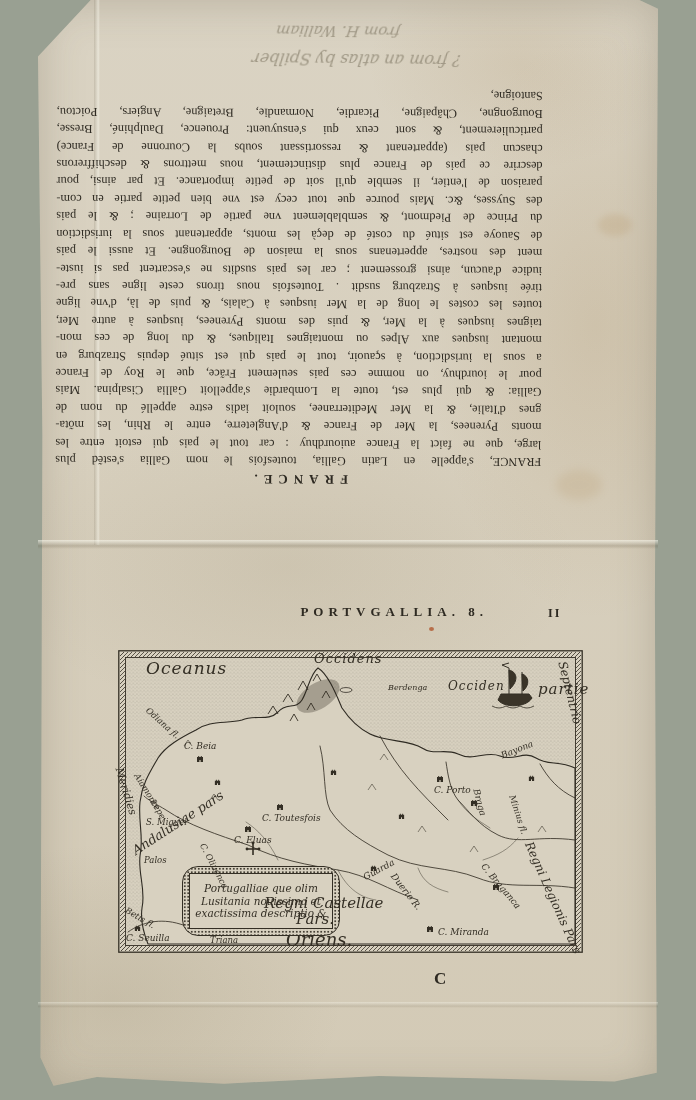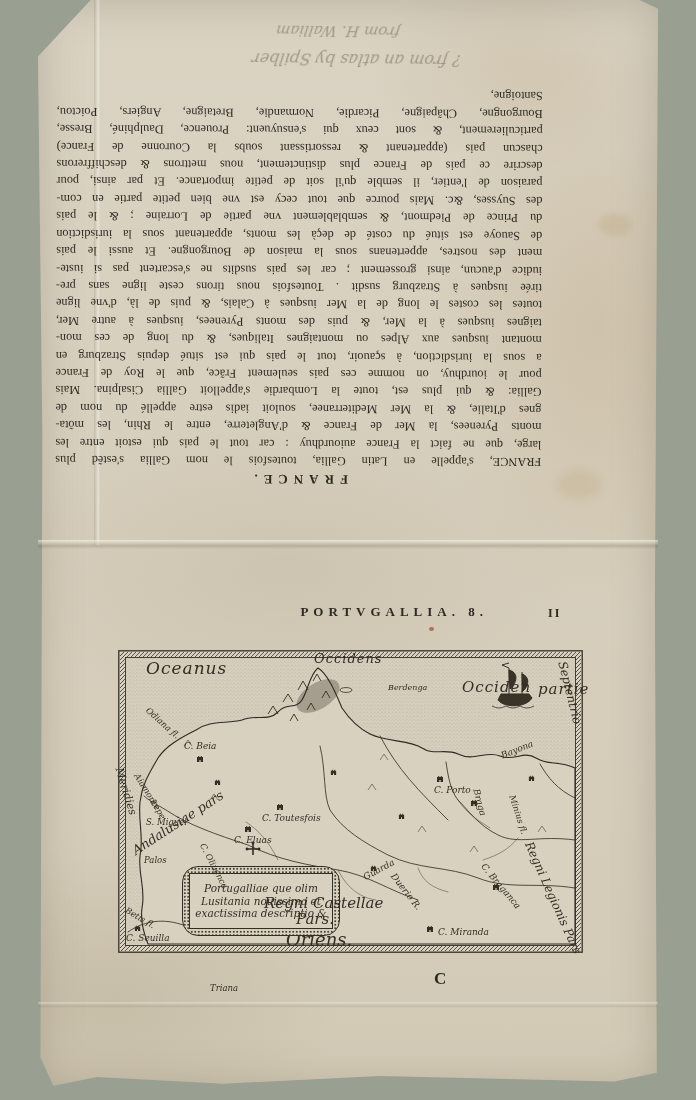--- a/index.html
+++ b/index.html
@@ -188,21 +188,21 @@
         <path d="M13,8 C21,10 23,18 14,27 Z" fill="#3a3428"></path>
         <path d="M26,12 C33,14 34,23 27,29 Z" fill="#3a3428"></path>
         <path d="M13,6 L6,3 L13,1"></path>
         <path d="M-4,44 q7,4 14,0 q7,4 14,0 q7,4 14,0" stroke-width="0.8"></path>
       </g>
     </svg>
 
     <div class="map-label sea-name" style="left:28px;top:10px;font-size:17px;text-align:center;">Oceanus</div>
     <div class="map-label sea-name" style="left:196px;top:2px;font-size:13px;">Occidens</div>
     <div class="map-label" style="left:238px;top:34px;font-size:8px;margin-left:32px;">Berdenga</div>
-    <div class="map-label sea-name" style="left:344px;top:30px;font-size:15px;">Occiden</div>
+    <div class="map-label sea-name" style="left:330px;top:30px;font-size:12px;">Occiden</div>
     <div class="map-label sea-name" style="left:420px;top:32px;font-size:15px;">partie</div>
     <div class="map-label" style="left:450px;top:10px;font-size:12px;transform:rotate(76deg);">Septentrio</div>
     <div class="map-label" style="left:6px;top:116px;font-size:11px;transform:rotate(73deg);">Meridies</div>
     <div class="map-label" style="left:168px;top:281px;font-size:18px;">Oriens.</div>
 
     <div class="cartouche">
       <div class="cartouche-inner">
         <div>Portugalliae que olim</div>
         <div>Lusitania nouissima et</div>
         <div>exactissima descriptio &amp;</div>
@@ -218,21 +218,21 @@
     <div class="map-label" style="left:316px;top:136px;font-size:9px;">C. Porto</div>
     <div class="map-label" style="left:362px;top:138px;font-size:9px;transform:rotate(75deg);">Braga</div>
     <div class="map-label" style="left:66px;top:92px;font-size:9px;">C. Beia</div>
     <div class="map-label" style="left:144px;top:164px;font-size:9px;">C. Toutesfois</div>
     <div class="map-label" style="left:116px;top:186px;font-size:9px;">C. Eluas</div>
     <div class="map-label" style="left:88px;top:192px;font-size:8.5px;transform:rotate(62deg);">C. Oliuenca</div>
     <div class="map-label" style="left:244px;top:224px;font-size:9px;transform:rotate(-28deg);">Guarda</div>
     <div class="map-label" style="left:368px;top:212px;font-size:9px;transform:rotate(50deg);">C. Braganca</div>
     <div class="map-label" style="left:320px;top:278px;font-size:9px;">C. Miranda</div>
     <div class="map-label" style="left:8px;top:284px;font-size:9px;">C. Seuilla</div>
-    <div class="map-label" style="left:92px;top:286px;font-size:8.5px;margin-top:48px;">Triana</div>
+    <div class="map-label" style="left:92px;top:286px;font-size:8.5px;">Triana</div>
     <div class="map-label" style="left:22px;top:122px;font-size:8.5px;transform:rotate(58deg);">Aiamonte</div>
     <div class="map-label" style="left:38px;top:148px;font-size:8.5px;transform:rotate(58deg);">Lepe</div>
     <div class="map-label" style="left:26px;top:206px;font-size:8.5px;">Palos</div>
     <div class="map-label" style="left:28px;top:168px;font-size:8.5px;">S. Miguel</div>
 
     <div class="map-label" style="left:278px;top:222px;font-size:9px;transform:rotate(52deg);">Duerio R.</div>
     <div class="map-label" style="left:32px;top:56px;font-size:8.5px;transform:rotate(42deg);">Odiana fl.</div>
     <div class="map-label" style="left:10px;top:256px;font-size:8.5px;transform:rotate(30deg);">Betis fl.</div>
     <div class="map-label" style="left:398px;top:144px;font-size:8.5px;transform:rotate(72deg);">Minius fl.</div>
   </div>

